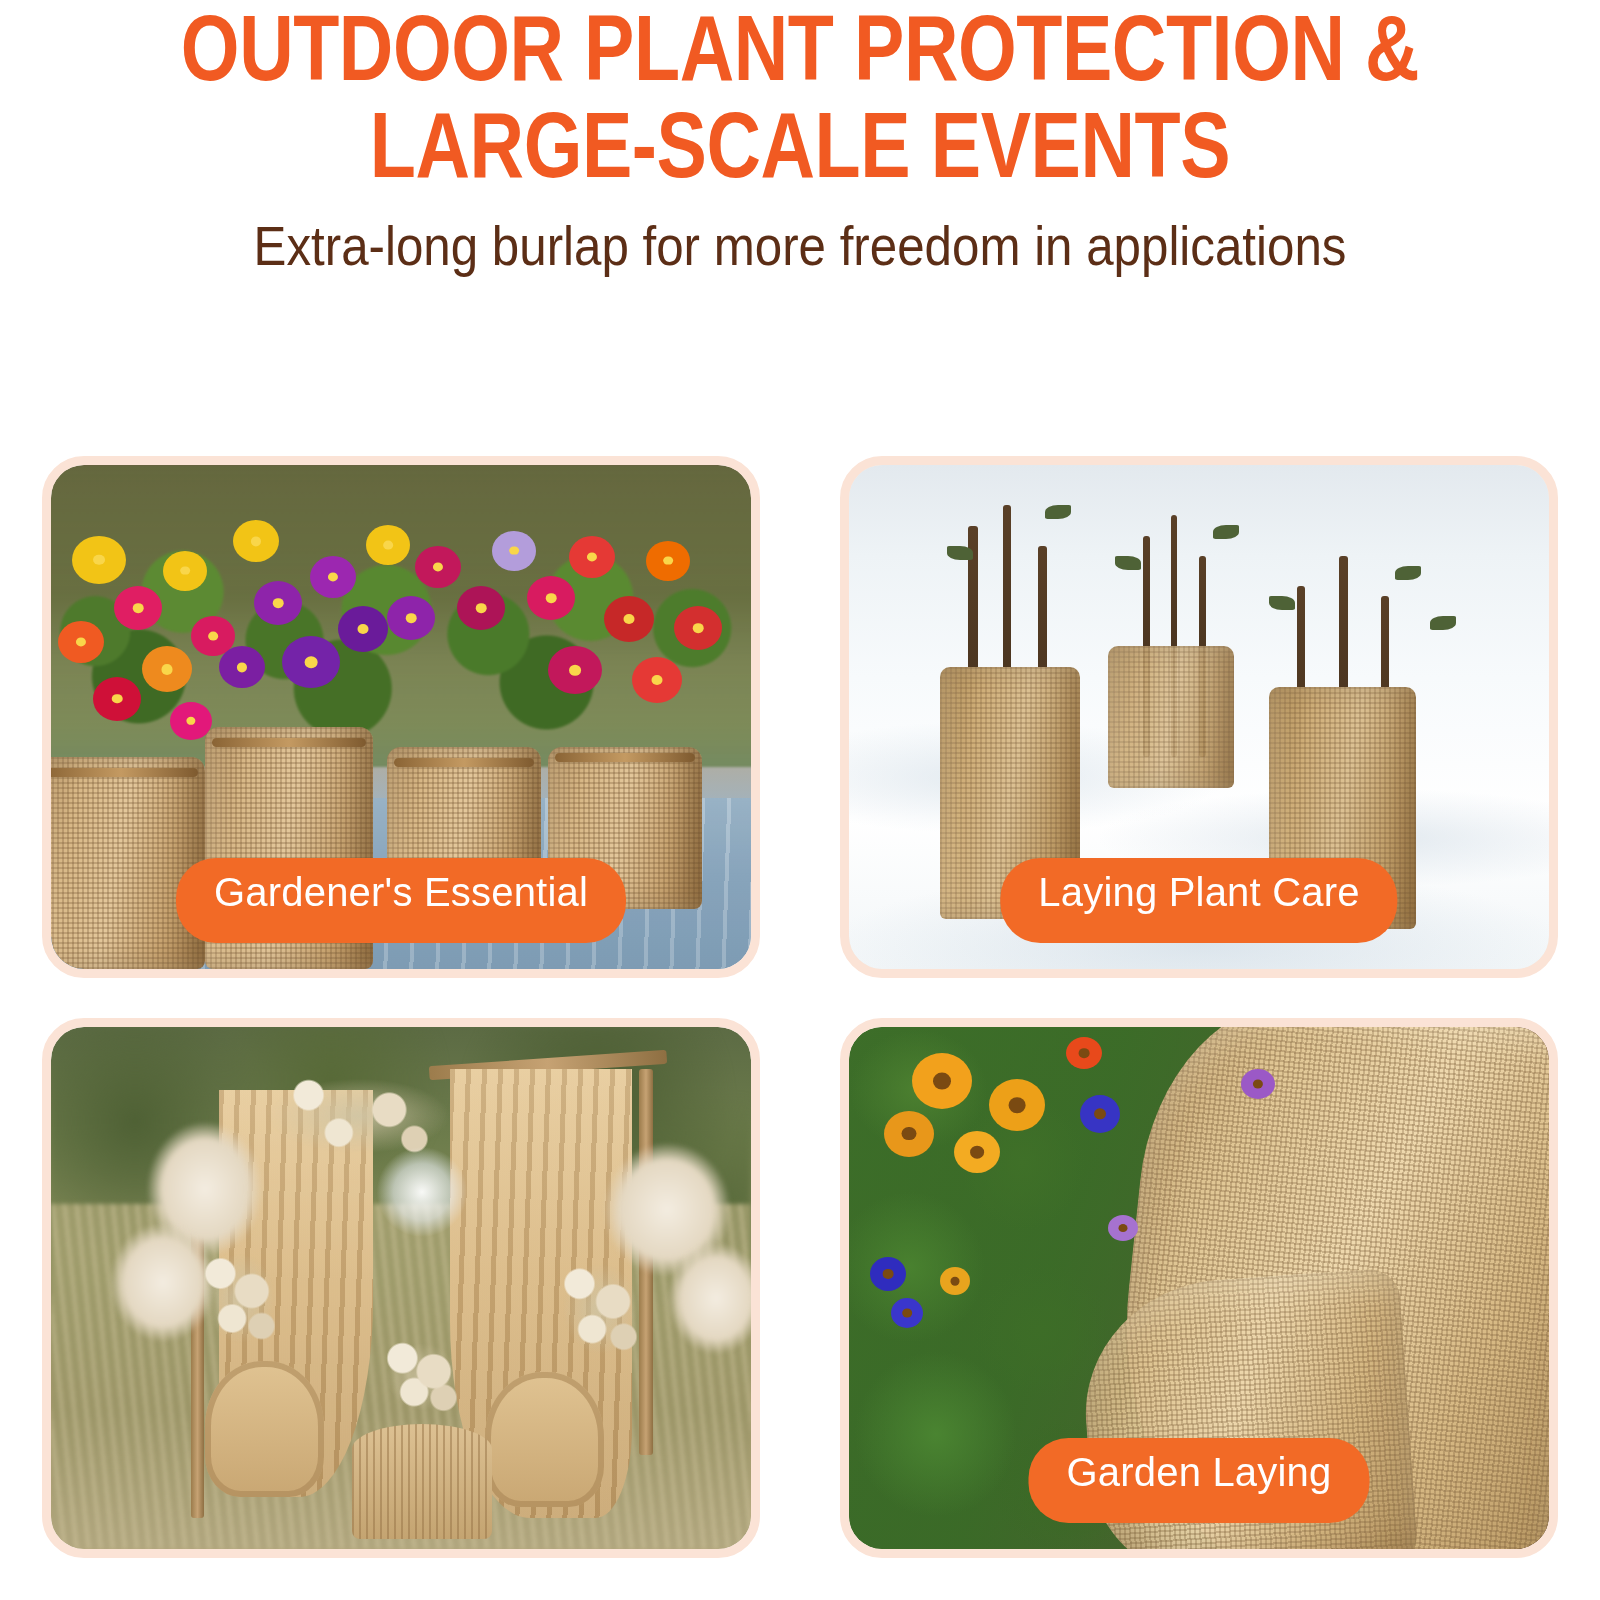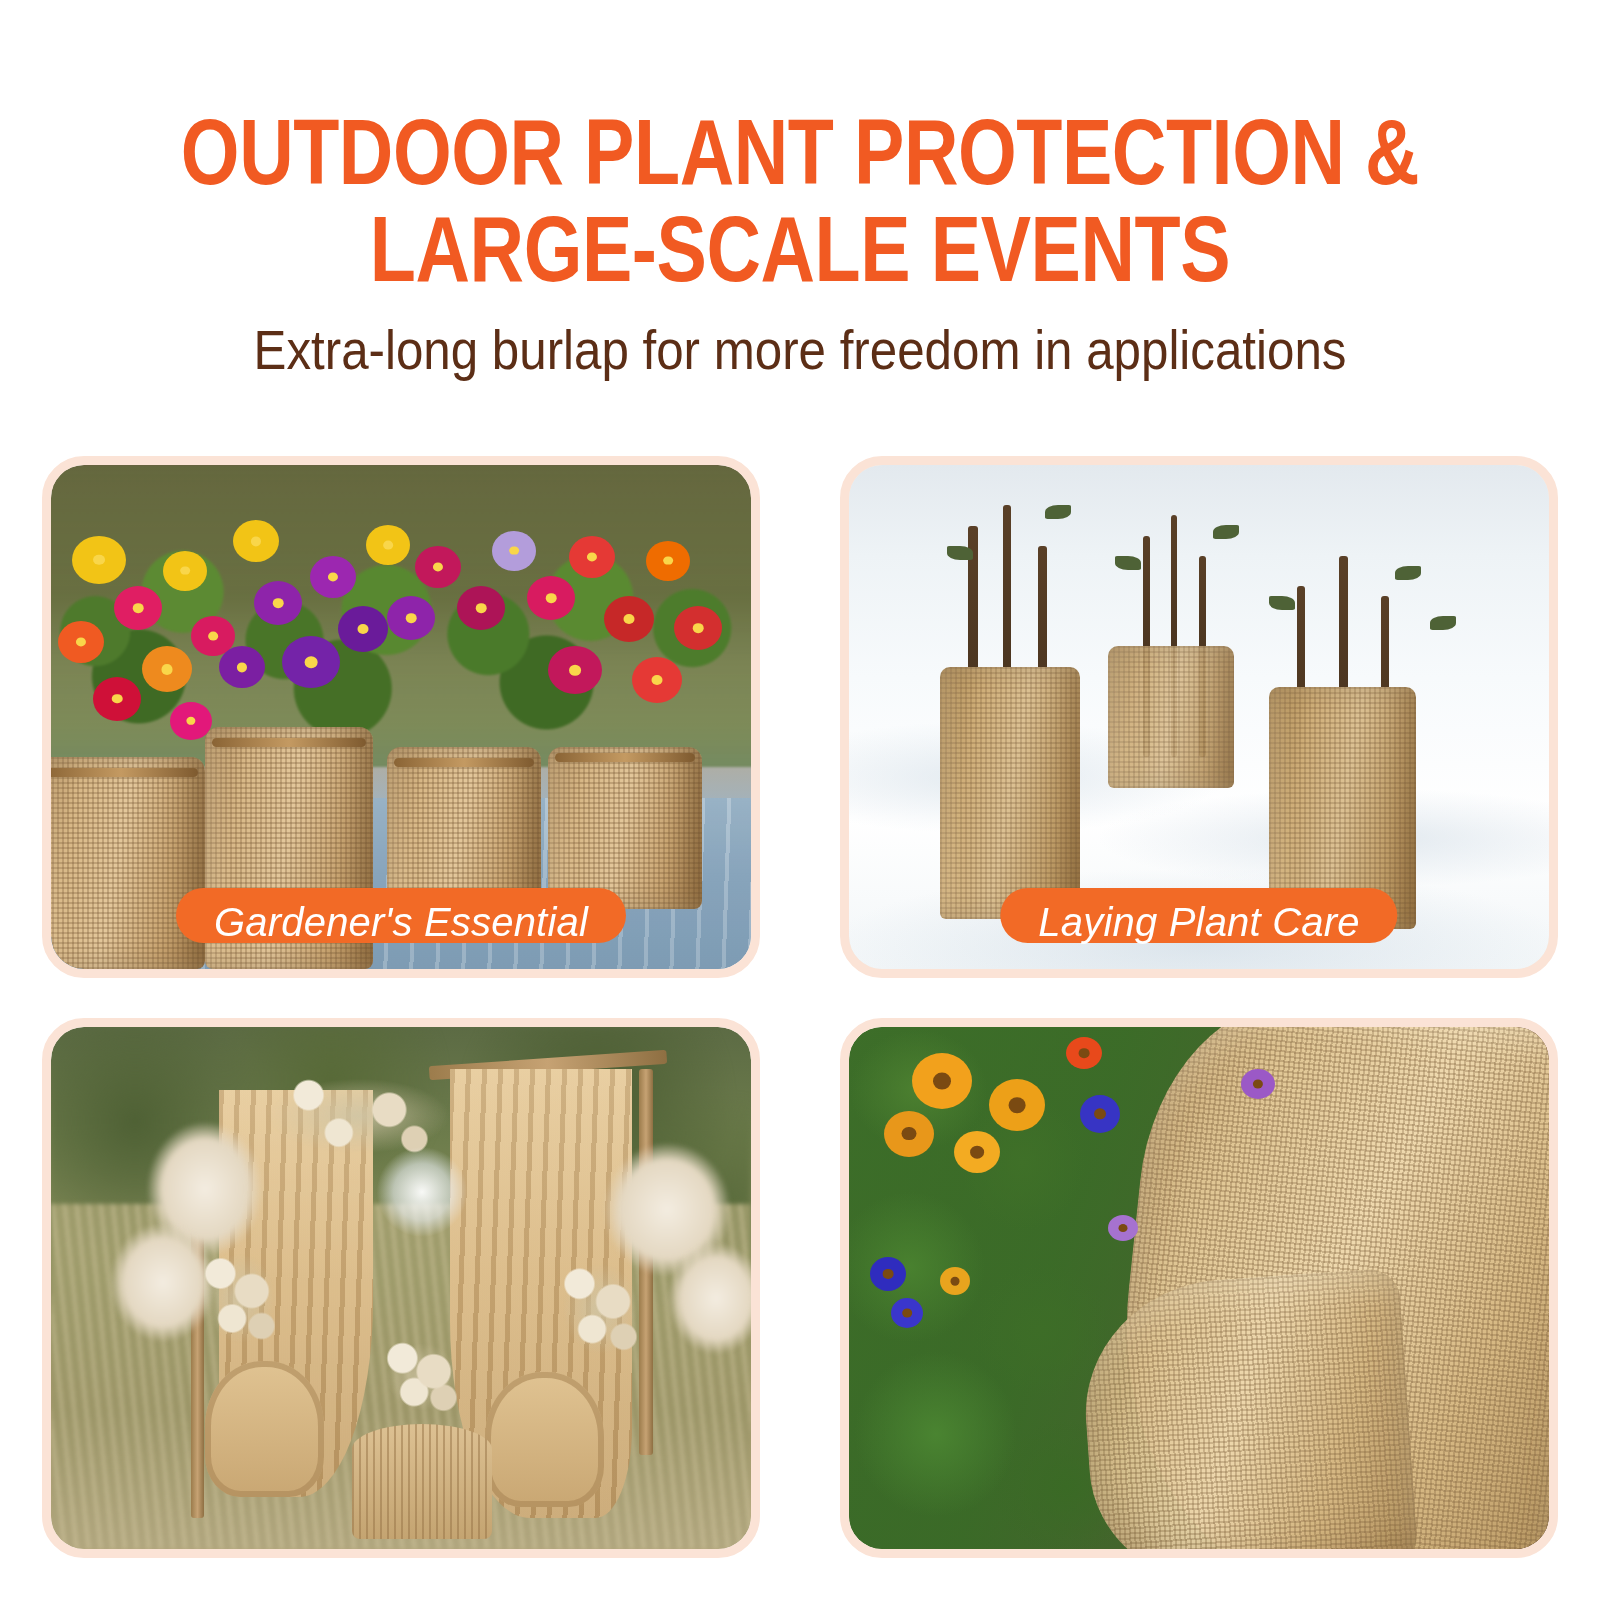--- a/index.html
+++ b/index.html
@@ -17,21 +17,20 @@
     width: 1600px;
     height: 1600px;
     background: #ffffff;
   }
 
   
   .header {
     position: absolute;
     top: 0; left: 0;
     width: 1600px;
-    padding-top: 104px;
     text-align: center;
   }
 
   .title {
     color: #F15A22;
     font-family: "Liberation Sans Narrow", "Liberation Sans", sans-serif;
     font-weight: 700;
     font-size: 92px;
     line-height: 1.05;
     letter-spacing: -0.5px;
@@ -86,25 +85,24 @@
     position: absolute;
     bottom: 26px;
     left: 50%;
     transform: translateX(-50%);
     background: #F26A26;
     color: #ffffff;
     font-family: "Liberation Sans Narrow", "Liberation Sans", sans-serif;
     font-size: 40px;
     font-weight: 400;
     line-height: 1;
-    padding: 14px 38px 1px 38px;
+    padding: 14px 38px 31px 38px;
     border-radius: 40px;
     white-space: nowrap;
     letter-spacing: 0.2px;
-    font-style: italic;
   }
 
   
   .p1-bg {
     position: absolute; inset: 0;
     background:
       linear-gradient(180deg, #6b5a46 0%, #7d6a52 26%, #a9957c 40%, #b9a98e 52%, #9fb4c4 70%, #8fa9bd 100%);
   }
   .p1-wood {
     position: absolute; left: 0; right: 0; bottom: 0; height: 34%;
@@ -423,16 +421,17 @@
         <div class="p4-flower" style="left:5%;  top:16%; width:50px; height:46px; background:#e8971a;"></div>
         <div class="p4-flower" style="left:15%; top:20%; width:46px; height:42px; background:#f3ab22;"></div>
         <div class="p4-flower" style="left:31%; top:2%;  width:36px; height:32px; background:#e8491b;"></div>
         <div class="p4-flower" style="left:33%; top:13%; width:40px; height:38px; background:#3734c4;"></div>
         <div class="p4-flower" style="left:3%;  top:44%; width:36px; height:34px; background:#2f2cbe;"></div>
         <div class="p4-flower" style="left:6%;  top:52%; width:32px; height:30px; background:#3a36cc;"></div>
         <div class="p4-flower" style="left:56%; top:8%;  width:34px; height:30px; background:#9b59c6;"></div>
         <div class="p4-flower" style="left:37%; top:36%; width:30px; height:26px; background:#a672cf;"></div>
         <div class="p4-flower" style="left:13%; top:46%; width:30px; height:28px; background:#e8a41e;"></div>
       </div>
+      <div class="badge">Garden Laying</div>
     </div>
 
   </div>
 </div>
 
 </body></html>

